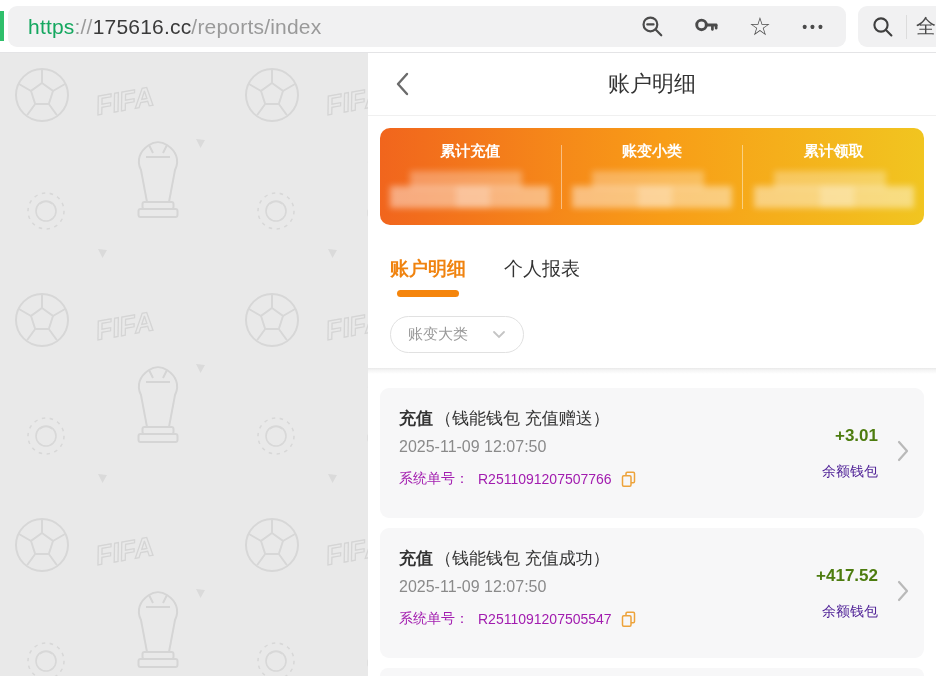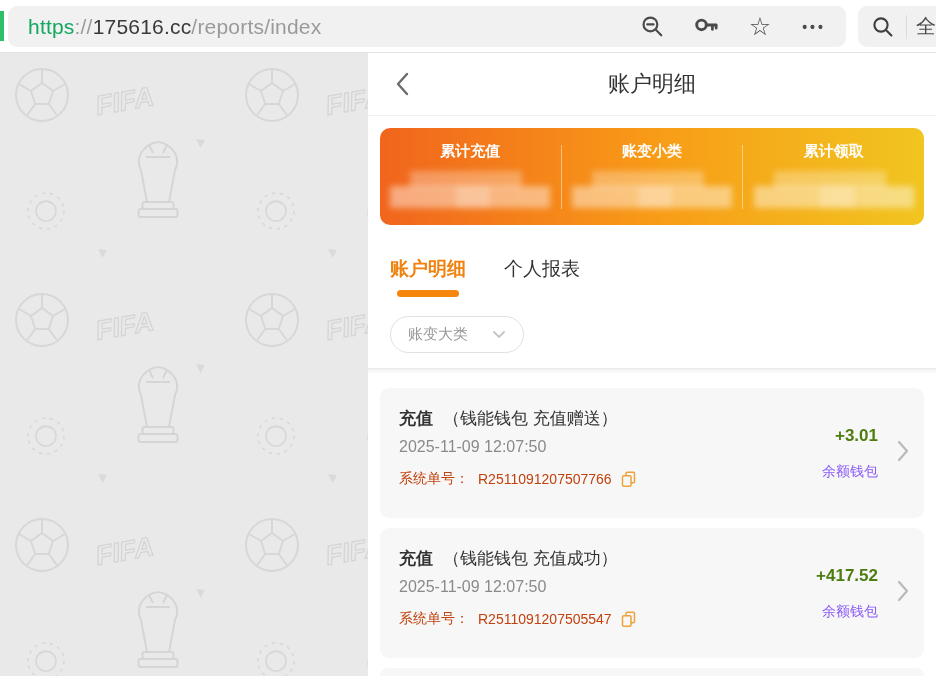--- a/index.html
+++ b/index.html
@@ -71,26 +71,26 @@
           display:flex; align-items:center; gap:24px; padding:0 17px; cursor:pointer; }
   .pill-label { font-size:15px; color:#999; }
   .head-sep { height:6px;
               background:linear-gradient(to bottom, #e9e9e9 0px, rgba(235,235,235,.55) 2px, rgba(255,255,255,0) 6px); }
 
   
   .tx-list { padding:14px 12px 0; display:flex; flex-direction:column; gap:10px; }
   .tx-card { position:relative; background:#f7f7f8; border-radius:9px;
              padding:19px 150px 17px 19px; min-height:130px; cursor:pointer; }
   .tx-title { font-size:17px; color:#333; }
-  .tx-type { font-weight:bold; margin-right:10px; }
+  .tx-type { font-weight:bold; margin-right:2px; }
   .tx-date { margin-top:8px; font-size:16px; color:#8a8a8a; }
-  .tx-order { margin-top:14px; font-size:14px; color:#c2410c; display:flex; align-items:center; gap:9px; }
+  .tx-order { margin-top:14px; font-size:14px; color:#a21caf; display:flex; align-items:center; gap:9px; }
   .tx-right { position:absolute; right:46px; top:50%; transform:translateY(-50%); text-align:right; }
   .tx-amount { font-size:17px; font-weight:600; color:#4d7c0f; }
-  .tx-wallet { margin-top:17px; font-size:14px; color:#8b5cf6; }
+  .tx-wallet { margin-top:17px; font-size:14px; color:#4c1d95; }
   .tx-chev { position:absolute; right:15px; top:50%; transform:translateY(-50%); }
   .tx-card.partial { min-height:8px; height:8px; padding:0; border-radius:9px 9px 0 0; }
   .copy-btn { display:flex; cursor:pointer; }
 </style>
 </head>
 <body>
 
 <div class="topbar">
   <div class="ext-sliver"></div>
 

